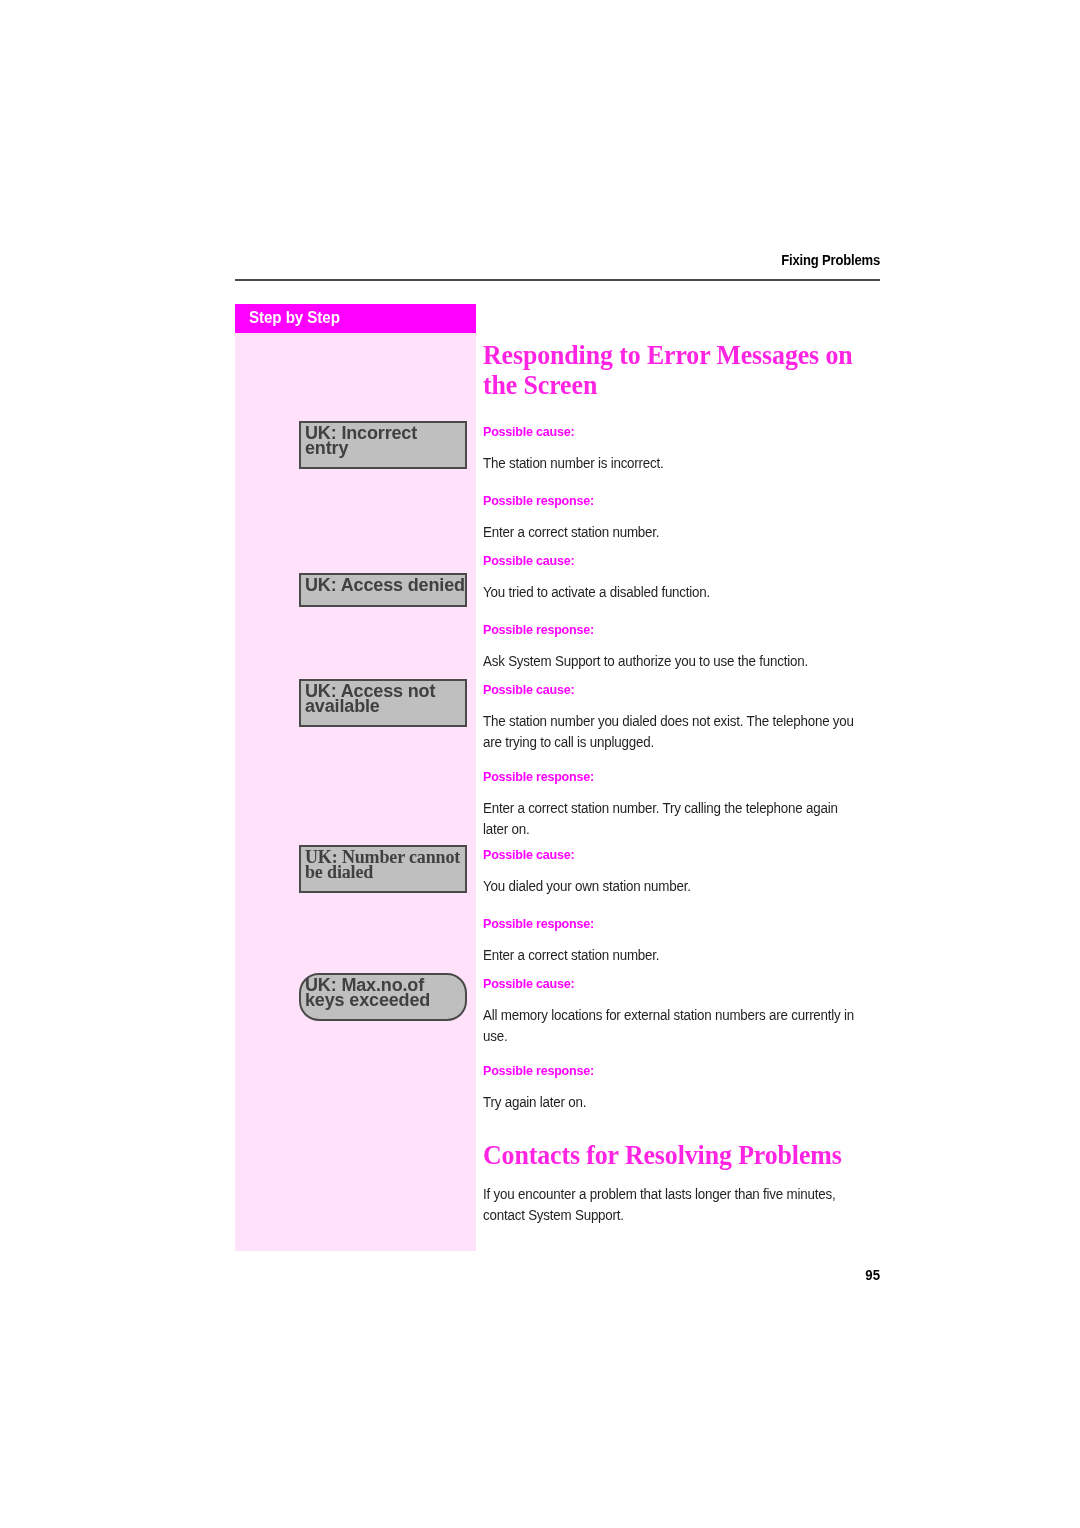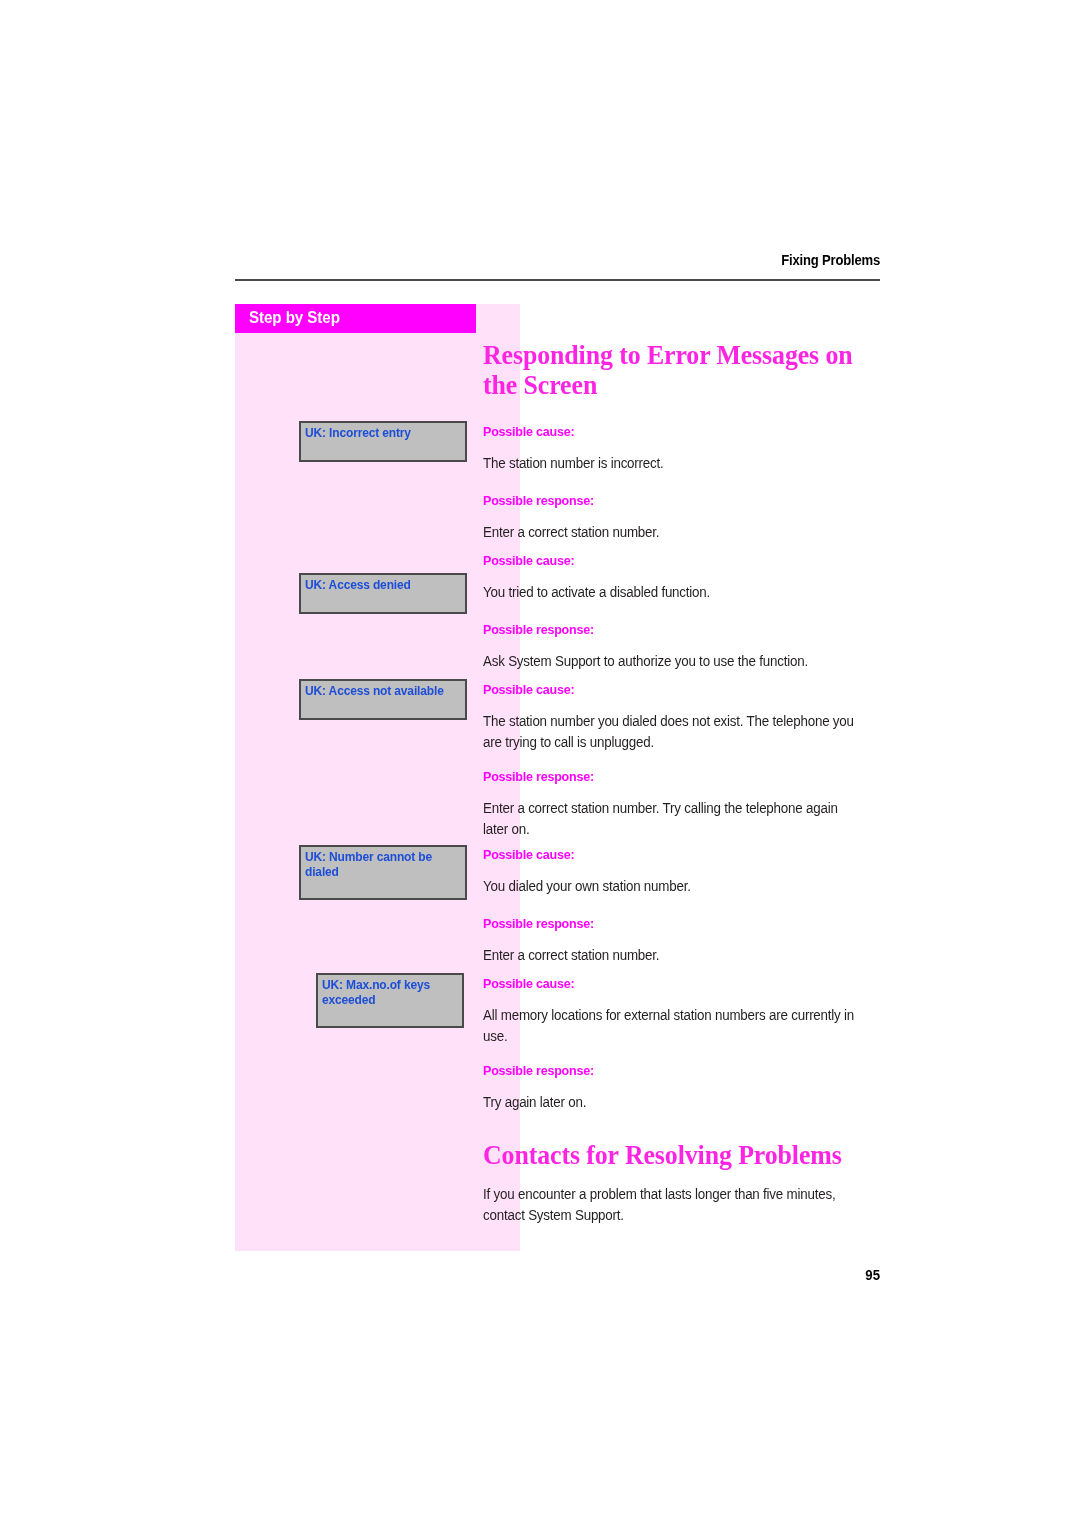--- a/index.html
+++ b/index.html
@@ -48,21 +48,20 @@
   }
 
   
   .side-panel {
     position: absolute;
     left: 235px;
     top: 304px;
     width: 241px;
     height: 947px;
     background: #ffe2fa;
-    padding-left: 44px;
   }
   .side-panel-head {
     position: absolute;
     left: 0; top: 0;
     width: 241px;
     height: 29px;
     background: #ff00ff;
   }
   .side-panel-head-label {
     position: absolute;
@@ -77,26 +76,26 @@
     transform-origin: left center;
   }
 
   
   .display-box {
     position: absolute;
     width: 168px;
     box-sizing: border-box;
     background: #bfbfbf;
     border: 2px solid #4a4a4a;
-    padding: 3px 0 19px 4px;
-    font-family: "Liberation Sans", sans-serif;
-    font-weight: bold;
-    font-size: 12px;
+    padding: 3px 0 12px 4px;
+    font-family: "Liberation Sans", sans-serif;
+    font-weight: bold;
+    font-size: 18px;
     line-height: 14.5px;
-    color: #1d4ed8;
+    color: #404040;
     letter-spacing: -0.15px;
   }
 
   .chapter-title {
     position: absolute;
     left: 483px;
     width: 400px;
     font-family: "Liberation Serif", serif;
     font-weight: bold;
     font-size: 27.5px;
@@ -173,22 +172,22 @@
 
   <div class="side-panel">
     <div class="side-panel-head"></div>
     <div class="side-panel-head-label">Step by Step</div>
   </div>
 
   <div id="display-boxes">
       <div class="display-box" style="left: 299px; top: 421px;">UK: Incorrect entry</div>
       <div class="display-box" style="left: 299px; top: 573px;">UK: Access denied</div>
       <div class="display-box" style="left: 299px; top: 679px;">UK: Access not available</div>
-      <div class="display-box" style="left: 299px; top: 845px; width: 168px;">UK: Number cannot be dialed</div>
-      <div class="display-box" style="left: 316px; top: 973px; width: 148px;">UK: Max.no.of keys exceeded</div>
+      <div class="display-box" style="left: 299px; top: 845px; width: 168px; font-family: Liberation Serif, serif;">UK: Number cannot be dialed</div>
+      <div class="display-box" style="left: 299px; top: 973px; width: 168px; border-radius: 20px;">UK: Max.no.of keys exceeded</div>
     </div>
 
   <div class="chapter-title" style="top:340px">Responding to Error Messages on the Screen</div>
 
   <div id="content-blocks">
       <div class="lead-label" style="top: 424px;">Possible cause:</div>
       <div class="body-text" style="top: 453px;">The station number is incorrect.</div>
       <div class="lead-label" style="top: 493px;">Possible response:</div>
       <div class="body-text" style="top: 522px;">Enter a correct station number.</div>
       <div class="lead-label" style="top: 553px;">Possible cause:</div>

